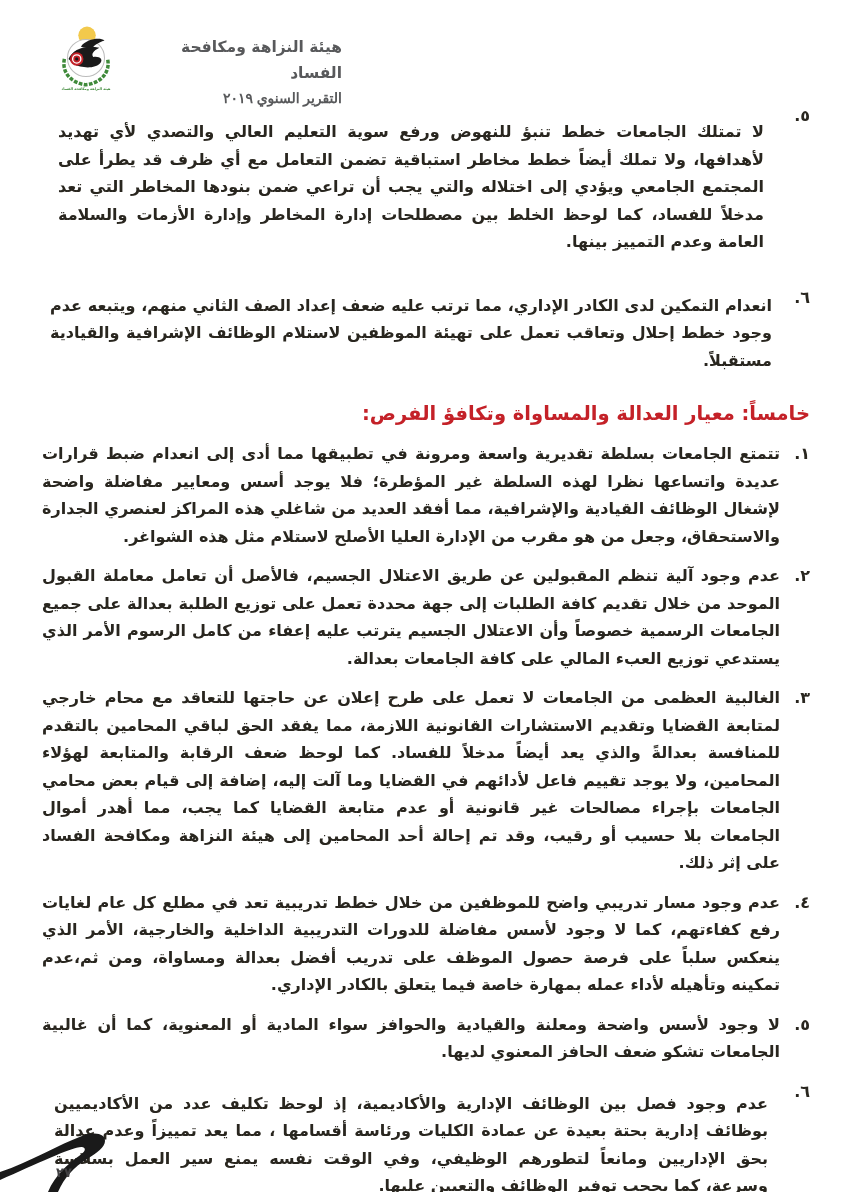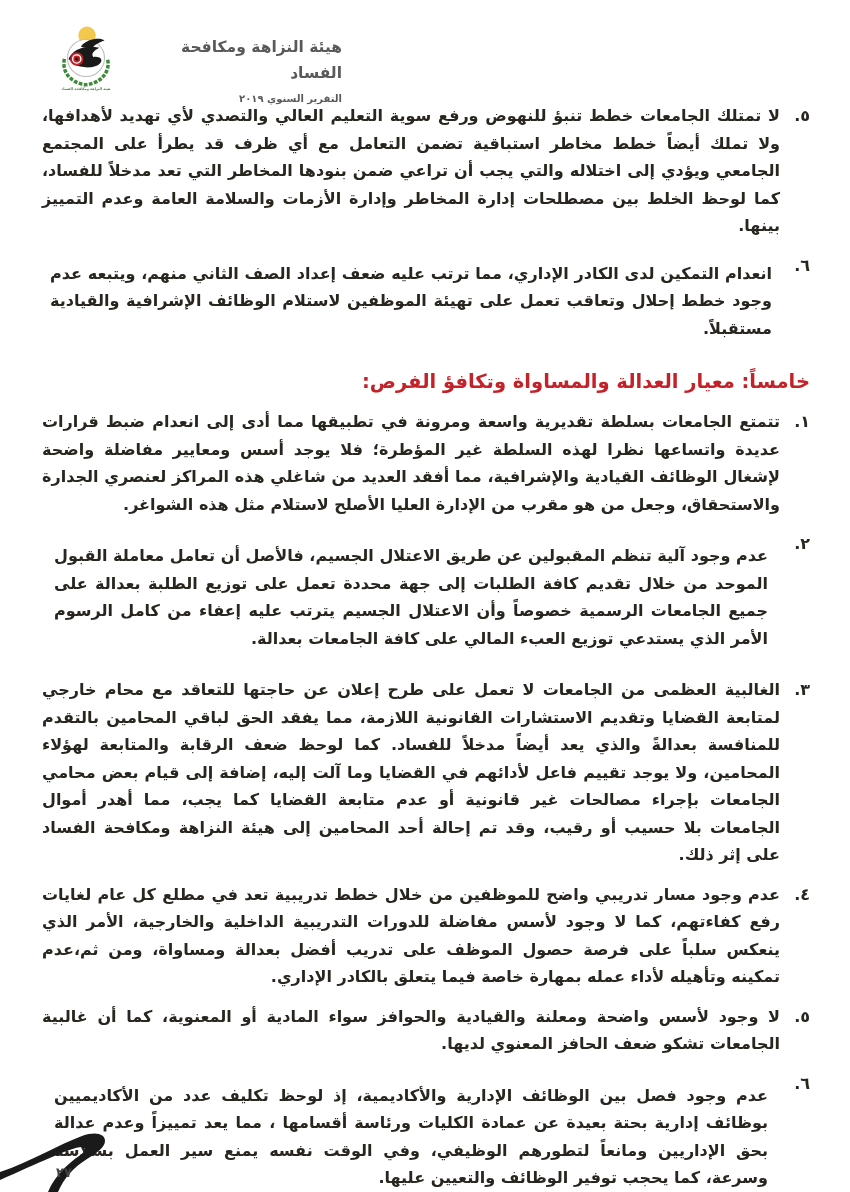--- a/index.html
+++ b/index.html
@@ -14,21 +14,21 @@
 
   
   .header { position:absolute; top:24px; left:0; right:0; height:76px; }
   .logo-wrap { position:absolute; left:50px; top:0; width:72px; height:72px; }
   .header-text {
     position:absolute; left:126px; top:10px; width:216px;
     direction:rtl; text-align:right;
     color:#58595b; font-weight:bold;
   }
   .org-name   { font-size:15.5px; line-height:26px; }
-  .report-title { font-size:10px; line-height:26px; }
+  .report-title { font-size:14px; line-height:26px;font-family:Liberation Serif, serif; }
 
   
   .content {
     position:absolute; top:102px; right:40px; left:42px;
     direction:rtl;
   }
   .item { display:flex; margin-bottom:12px; }
   .item-num {
     flex:0 0 30px;
     font-size:16px; font-weight:bold; line-height:27.5px;
@@ -74,36 +74,36 @@
     <div class="header-text">
       <div class="org-name">هيئة النزاهة ومكافحة الفساد</div>
       <div class="report-title">التقرير السنوي ٢٠١٩</div>
     </div>
   </div>
 
   <div class="content">
 
     <div class="item">
       <span class="item-num">٥.</span>
-      <p class="item-text" style="margin:0">لا تمتلك الجامعات خطط تنبؤ للنهوض ورفع سوية التعليم العالي والتصدي لأي تهديد لأهدافها، ولا تملك أيضاً خطط مخاطر استباقية تضمن التعامل مع أي ظرف قد يطرأ على المجتمع الجامعي ويؤدي إلى اختلاله والتي يجب أن تراعي ضمن بنودها المخاطر التي تعد مدخلاً للفساد، كما لوحظ الخلط بين مصطلحات إدارة المخاطر وإدارة الأزمات والسلامة العامة وعدم التمييز بينها.</p>
+      <p class="item-text" style="margin:16px">لا تمتلك الجامعات خطط تنبؤ للنهوض ورفع سوية التعليم العالي والتصدي لأي تهديد لأهدافها، ولا تملك أيضاً خطط مخاطر استباقية تضمن التعامل مع أي ظرف قد يطرأ على المجتمع الجامعي ويؤدي إلى اختلاله والتي يجب أن تراعي ضمن بنودها المخاطر التي تعد مدخلاً للفساد، كما لوحظ الخلط بين مصطلحات إدارة المخاطر وإدارة الأزمات والسلامة العامة وعدم التمييز بينها.</p>
     </div>
     <div class="item">
       <span class="item-num">٦.</span>
       <p class="item-text" style="margin:8px">انعدام التمكين لدى الكادر الإداري، مما ترتب عليه ضعف إعداد الصف الثاني منهم، ويتبعه عدم وجود خطط إحلال وتعاقب تعمل على تهيئة الموظفين لاستلام الوظائف الإشرافية والقيادية مستقبلاً.</p>
     </div>
 
     <h2 class="section-heading">خامساً: معيار العدالة والمساواة وتكافؤ الفرص:</h2>
 
     <div class="item">
       <span class="item-num">١.</span>
       <p class="item-text" style="margin:0">تتمتع الجامعات بسلطة تقديرية واسعة ومرونة في تطبيقها مما أدى إلى انعدام ضبط قرارات عديدة واتساعها نظرا لهذه السلطة غير المؤطرة؛ فلا يوجد أسس ومعايير مفاضلة واضحة لإشغال الوظائف القيادية والإشرافية، مما أفقد العديد من شاغلي هذه المراكز لعنصري الجدارة والاستحقاق، وجعل من هو مقرب من الإدارة العليا الأصلح لاستلام مثل هذه الشواغر.</p>
     </div>
     <div class="item">
       <span class="item-num">٢.</span>
-      <p class="item-text" style="margin:12px">عدم وجود آلية تنظم المقبولين عن طريق الاعتلال الجسيم، فالأصل أن تعامل معاملة القبول الموحد من خلال تقديم كافة الطلبات إلى جهة محددة تعمل على توزيع الطلبة بعدالة على جميع الجامعات الرسمية خصوصاً وأن الاعتلال الجسيم يترتب عليه إعفاء من كامل الرسوم الأمر الذي يستدعي توزيع العبء المالي على كافة الجامعات بعدالة.</p>
+      <p class="item-text" style="margin:0">عدم وجود آلية تنظم المقبولين عن طريق الاعتلال الجسيم، فالأصل أن تعامل معاملة القبول الموحد من خلال تقديم كافة الطلبات إلى جهة محددة تعمل على توزيع الطلبة بعدالة على جميع الجامعات الرسمية خصوصاً وأن الاعتلال الجسيم يترتب عليه إعفاء من كامل الرسوم الأمر الذي يستدعي توزيع العبء المالي على كافة الجامعات بعدالة.</p>
     </div>
     <div class="item">
       <span class="item-num">٣.</span>
       <p class="item-text" style="margin:0">الغالبية العظمى من الجامعات لا تعمل على طرح إعلان عن حاجتها للتعاقد مع محام خارجي لمتابعة القضايا وتقديم الاستشارات القانونية اللازمة، مما يفقد الحق لباقي المحامين بالتقدم للمنافسة بعدالةً والذي يعد أيضاً مدخلاً للفساد. كما لوحظ ضعف الرقابة والمتابعة لهؤلاء المحامين، ولا يوجد تقييم فاعل لأدائهم في القضايا وما آلت إليه، إضافة إلى قيام بعض محامي الجامعات بإجراء مصالحات غير قانونية أو عدم متابعة القضايا كما يجب، مما أهدر أموال الجامعات بلا حسيب أو رقيب، وقد تم إحالة أحد المحامين إلى هيئة النزاهة ومكافحة الفساد على إثر ذلك.</p>
     </div>
     <div class="item">
       <span class="item-num">٤.</span>
       <p class="item-text" style="margin:0">عدم وجود مسار تدريبي واضح للموظفين من خلال خطط تدريبية تعد في مطلع كل عام لغايات رفع كفاءتهم، كما لا وجود لأسس مفاضلة للدورات التدريبية الداخلية والخارجية، الأمر الذي ينعكس سلباً على فرصة حصول الموظف على تدريب أفضل بعدالة ومساواة، ومن ثم،عدم تمكينه وتأهيله لأداء عمله بمهارة خاصة فيما يتعلق بالكادر الإداري.</p>
     </div>
     <div class="item">

